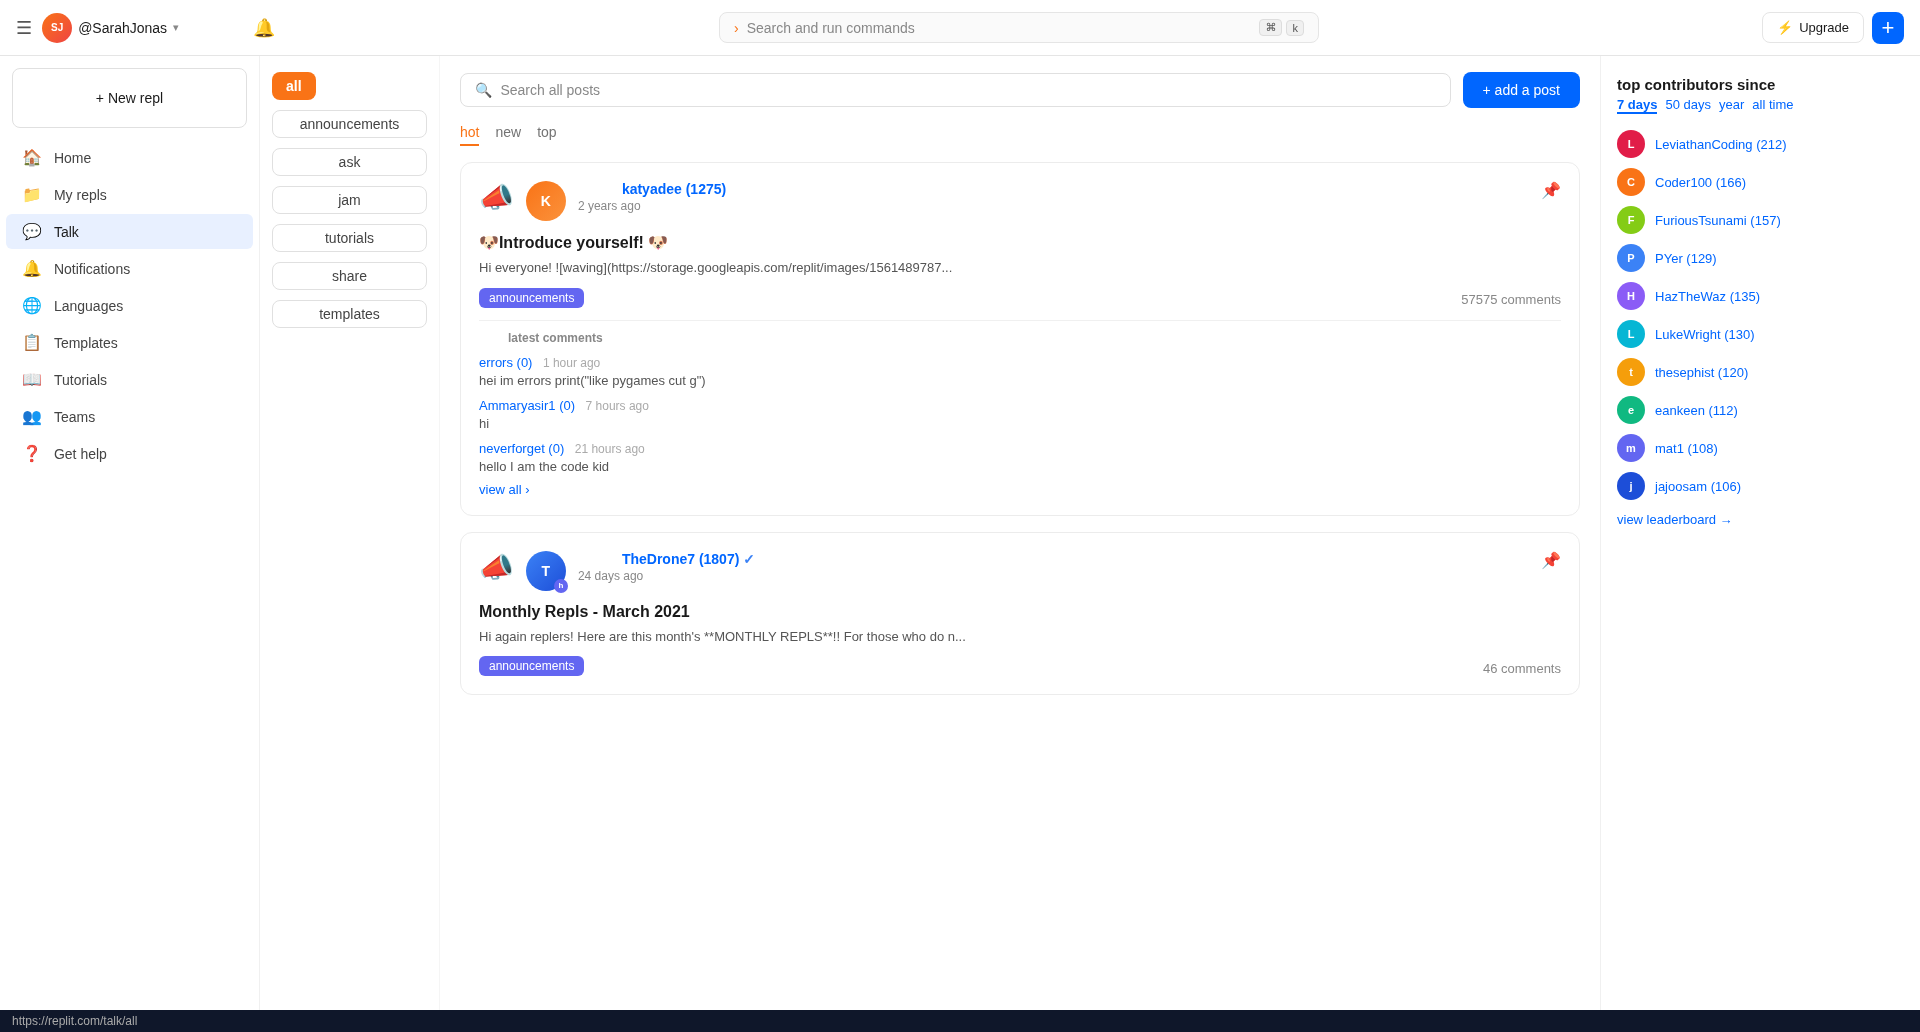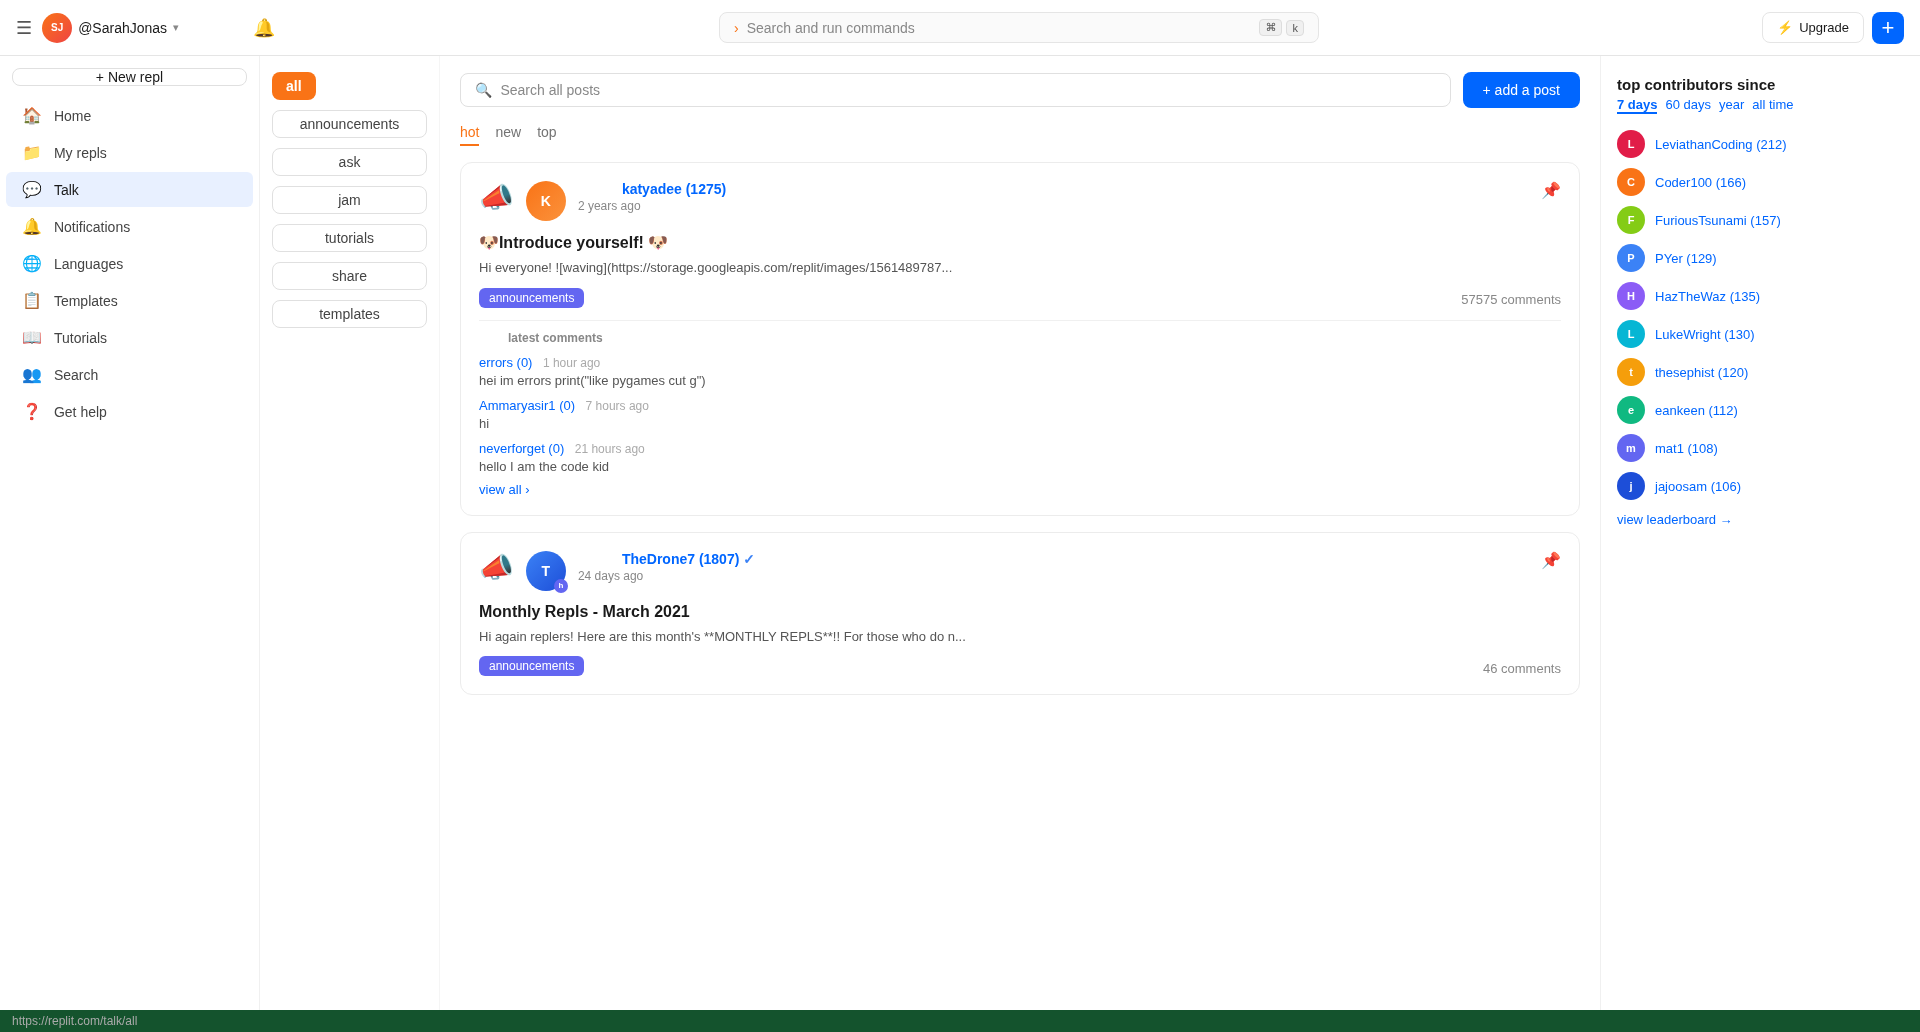--- a/index.html
+++ b/index.html
@@ -20,21 +20,21 @@
     .kbd { background: #f0f0f0; border: 1px solid #ddd; border-radius: 4px; padding: 1px 5px; font-size: 11px; color: #555; }
     .topbar-right { display: flex; align-items: center; gap: 8px; margin-left: auto; }
     .upgrade-btn { display: flex; align-items: center; gap: 6px; background: none; border: 1px solid #e5e5e5; border-radius: 8px; padding: 7px 14px; font-size: 13px; cursor: pointer; color: #1a1a1a; }
     .plus-btn { background: #0066ff; color: white; border: none; border-radius: 8px; width: 32px; height: 32px; font-size: 22px; cursor: pointer; display: flex; align-items: center; justify-content: center; line-height: 1; }
 
     
     .main { display: flex; flex: 1; overflow: hidden; }
 
     
     .sidebar { width: 260px; flex-shrink: 0; border-right: 1px solid #f0f0f0; padding: 12px 0; display: flex; flex-direction: column; gap: 2px; }
-    .new-repl-btn { display: flex; align-items: center; justify-content: center; gap: 6px; margin: 0 12px 10px; background: none; border: 1px solid #e0e0e0; border-radius: 8px; padding: 0; font-size: 14px; cursor: pointer; color: #1a1a1a; width: calc(100% - 24px); }
+    .new-repl-btn { display: flex; align-items: center; justify-content: center; gap: 6px; margin: 0 12px 10px; background: none; border: 1px solid #e0e0e0; border-radius: 8px; padding: 21px; font-size: 14px; cursor: pointer; color: #1a1a1a; width: calc(100% - 24px); }
     .sidebar-item { display: flex; align-items: center; gap: 12px; padding: 8px 16px; font-size: 14px; cursor: pointer; border-radius: 6px; margin: 0 6px; color: #444; }
     .sidebar-item.active { background: #e8f0ff; color: #1a1a1a; font-weight: 500; }
     .sidebar-icon { font-size: 16px; color: #666; }
     .sidebar-item.active .sidebar-icon { color: #0066ff; }
 
     
     .content { flex: 1; display: flex; overflow: hidden; }
 
     
     .filter-sidebar { width: 180px; flex-shrink: 0; padding: 16px 12px; display: flex; flex-direction: column; gap: 10px; border-right: 1px solid #f5f5f5; }
@@ -84,21 +84,21 @@
     .contributors-title { font-size: 15px; font-weight: 600; color: #1a1a1a; margin-bottom: 4px; }
     .time-filters { display: flex; gap: 8px; margin-bottom: 16px; flex-wrap: wrap; }
     .time-filter { font-size: 13px; color: #0066ff; text-decoration: none; cursor: pointer; }
     .time-filter.active { border-bottom: 2px solid #0066ff; font-weight: 600; }
     .contributor-item { display: flex; align-items: center; gap: 10px; margin-bottom: 10px; }
     .contributor-avatar { width: 28px; height: 28px; border-radius: 50%; display: flex; align-items: center; justify-content: center; font-size: 11px; font-weight: bold; color: white; flex-shrink: 0; }
     .contributor-name { font-size: 13px; color: #0066ff; text-decoration: none; }
     .view-leaderboard { font-size: 13px; color: #0066ff; text-decoration: none; display: block; margin-top: 12px; }
 
     
-    .statusbar { background: #14532d; color: #aaa; font-size: 12px; padding: 4px 12px; flex-shrink: 0; }
+    .statusbar { background: #0f172a; color: #aaa; font-size: 12px; padding: 4px 12px; flex-shrink: 0; }
   </style>
 </head>
 <body>
 
 <div class="topbar">
   <div class="topbar-left">
     <span class="hamburger-icon">☰</span>
     <button class="avatar-btn">
       <div class="avatar-circle">SJ</div>
       <span>@SarahJonas</span>
@@ -154,21 +154,21 @@
     <div class="sidebar-item">
       <span class="sidebar-icon">📋</span>
       <span>Templates</span>
     </div>
     <div class="sidebar-item">
       <span class="sidebar-icon">📖</span>
       <span>Tutorials</span>
     </div>
     <div class="sidebar-item">
       <span class="sidebar-icon">👥</span>
-      <span>Search</span>
+      <span>Teams</span>
     </div>
     <div class="sidebar-item">
       <span class="sidebar-icon">❓</span>
       <span>Get help</span>
     </div>
   </div>
 
   <div class="content">
 
     <div class="filter-sidebar">
@@ -261,21 +261,21 @@
           <span class="comment-count">46 comments</span>
         </div>
       </div>
 
     </div>
 
     <div class="right-sidebar">
       <div class="contributors-title">top contributors since</div>
       <div class="time-filters">
         <a class="time-filter active" href="#">7 days</a>
-        <a class="time-filter" href="#">60 days</a>
+        <a class="time-filter" href="#">50 days</a>
         <a class="time-filter" href="#">year</a>
         <a class="time-filter" href="#">all time</a>
       </div>
 
       <div id="contributors-list">
           <div class="contributor-item">
     <div class="contributor-avatar" style="background:#e11d48">L</div>
     <a class="contributor-name" href="#">LeviathanCoding (212)</a>
   </div>
           <div class="contributor-item">

